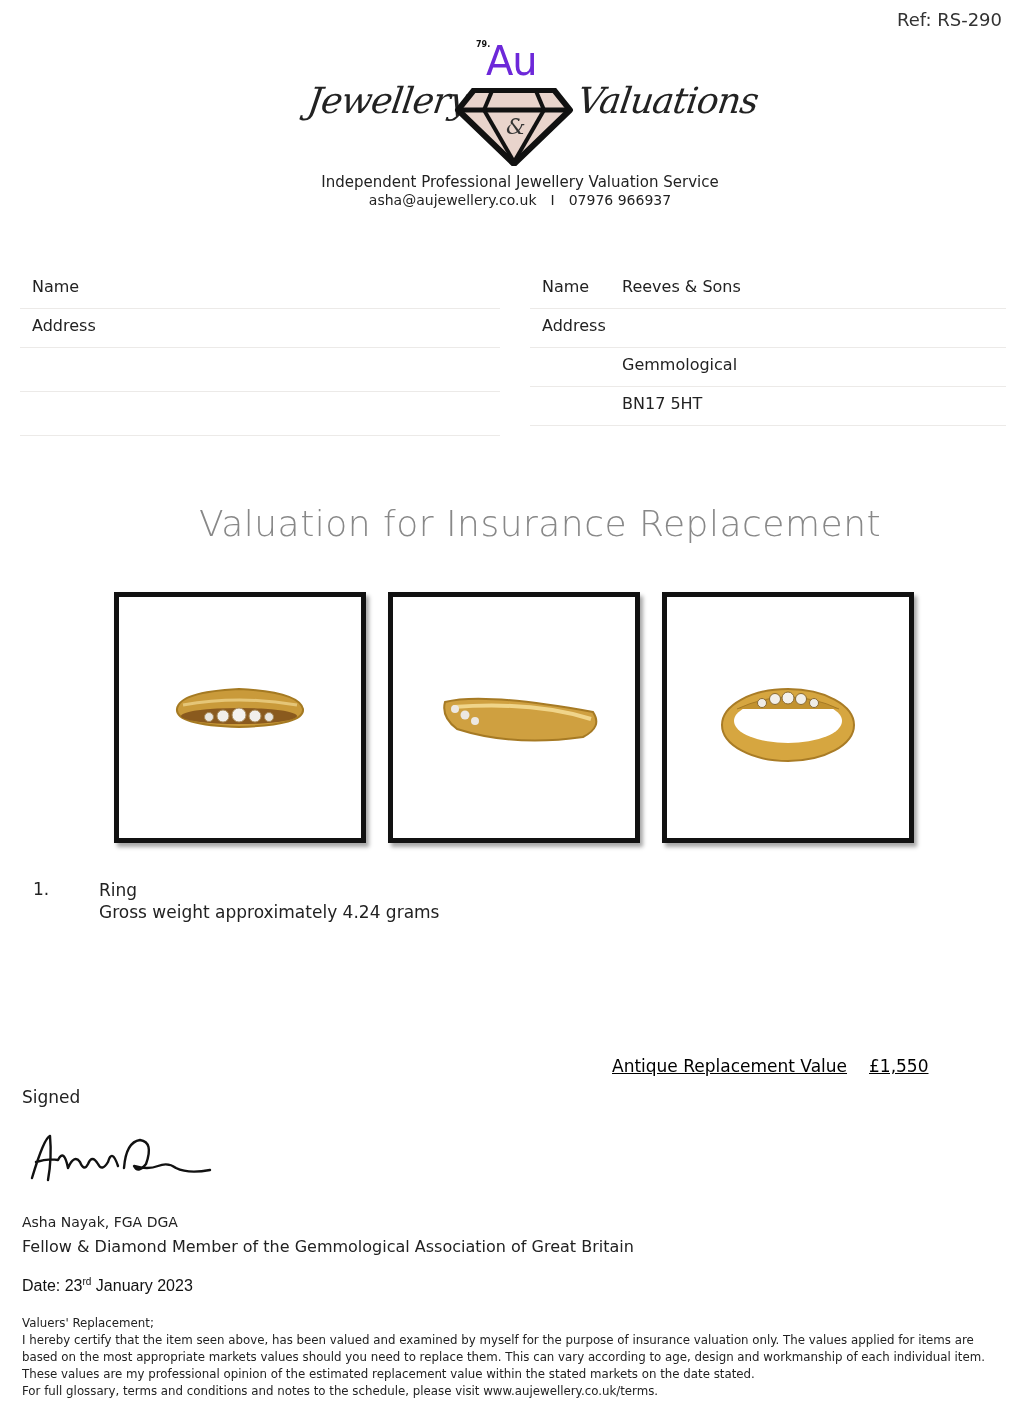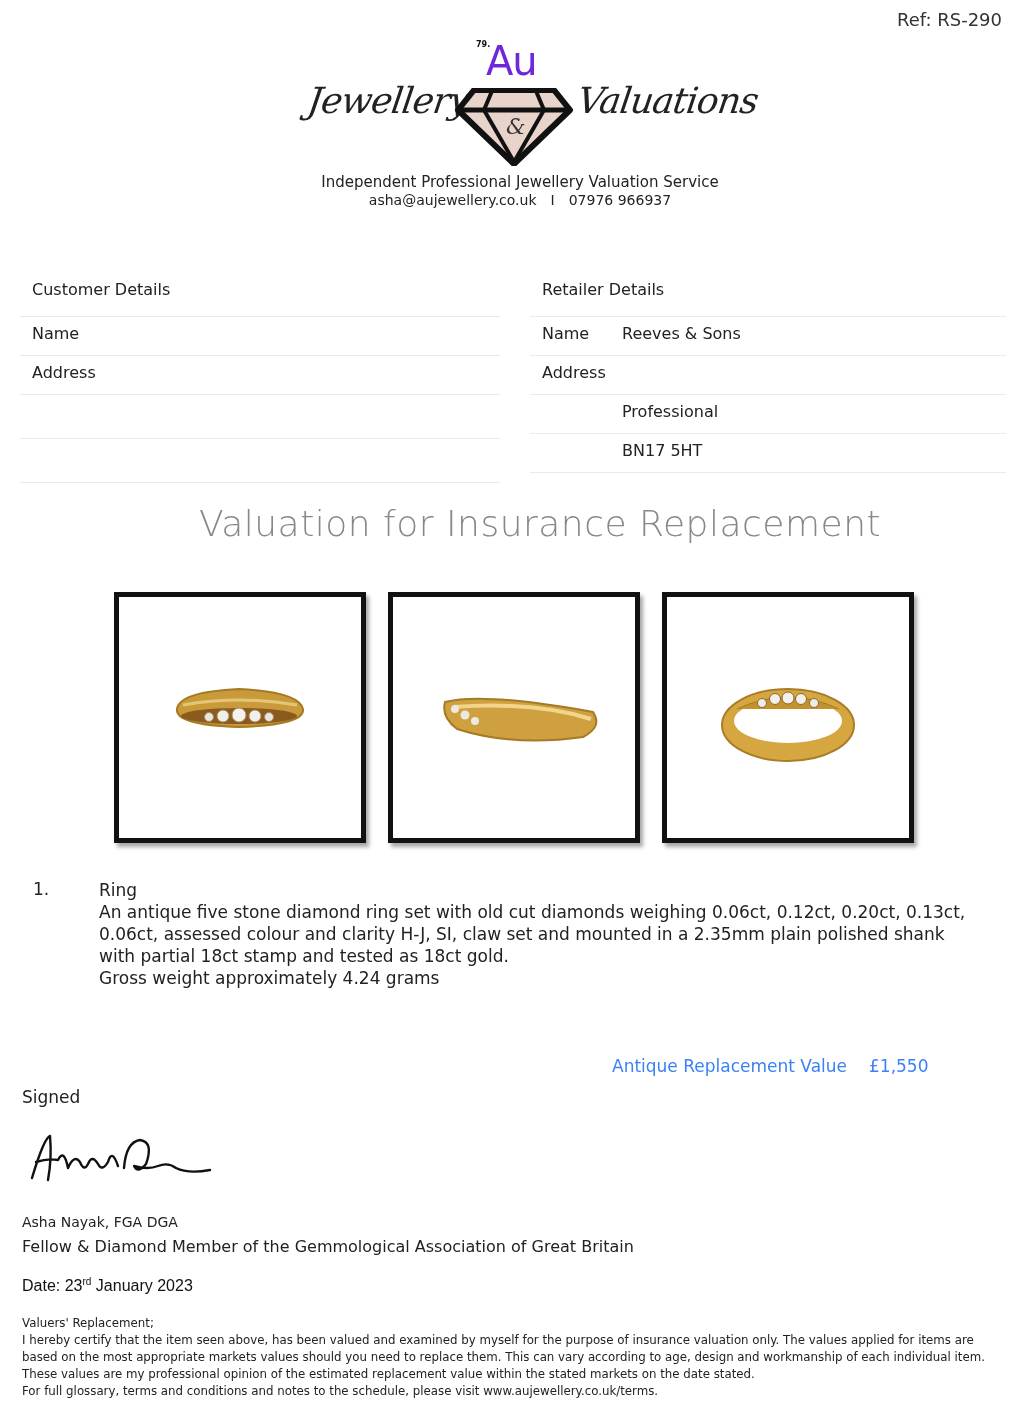--- a/index.html
+++ b/index.html
@@ -37,21 +37,21 @@
     .photo { position: absolute; top: 592px; width: 252px; height: 251px; border: 5px solid #111; background: #fff; box-shadow: 3px 4px 4px rgba(0,0,0,0.35); }
     .photo.p1 { left: 114px; }
     .photo.p2 { left: 388px; }
     .photo.p3 { left: 662px; }
     .photo svg { position: absolute; left: 0; top: 0; }
 
     
     .item-num { position: absolute; left: 33px; top: 879px; font-size: 17px; }
     .item-body { position: absolute; left: 99px; top: 879px; width: 880px; font-size: 17px; line-height: 22px; color: #222; }
 
-    .value { position: absolute; top: 1056px; left: 612px; font-size: 17px; color: #3b82f6; }
+    .value { position: absolute; top: 1056px; left: 612px; font-size: 17px; color: #000000; text-decoration: underline; }
     .value .amt { margin-left: 22px; }
 
     .signed { position: absolute; left: 22px; top: 1087px; font-size: 17px; }
     .signature { position: absolute; left: 28px; top: 1128px; }
     .valuer-name { position: absolute; left: 22px; top: 1214px; font-size: 14px; }
     .valuer-title { position: absolute; left: 22px; top: 1237px; font-size: 16px; }
     .date { position: absolute; left: 22px; top: 1276px; font-family: "Liberation Sans", sans-serif; font-size: 16px; color: #111; }
     .date sup { font-size: 10px; }
 
     .decl { position: absolute; left: 22px; top: 1315px; width: 990px; font-size: 11.8px; line-height: 17px; color: #222; }
@@ -76,51 +76,49 @@
   </svg>
   <span class="script right">Valuations</span>
 </div>
 
 <div class="tagline">Independent Professional Jewellery Valuation Service</div>
 <div class="contact">
   <span>asha@aujewellery.co.uk</span><span class="sep">I</span><span>07976 966937</span>
 </div>
 
 <div class="details customer">
-  <div class="head">Customer Details</div>
   <div class="row">
     <span class="lbl">Name</span>
     <span class="val"></span>
   </div>
   <div class="row">
     <span class="lbl">Address</span>
     <span class="val"></span>
   </div>
   <div class="row tall">
     <span class="lbl"></span>
     <span class="val"></span>
   </div>
   <div class="row tall">
     <span class="lbl"></span>
     <span class="val"></span>
   </div>
 </div>
 
 <div class="details retailer">
-  <div class="head">Retailer Details</div>
   <div class="row">
     <span class="lbl">Name</span>
     <span class="val">Reeves &amp; Sons</span>
   </div>
   <div class="row">
     <span class="lbl">Address</span>
   </div>
   <div class="row">
     <span class="lbl"></span>
-    <span class="val">Professional</span>
+    <span class="val">Gemmological</span>
   </div>
   <div class="row">
     <span class="lbl"></span>
     <span class="val">BN17 5HT</span>
   </div>
 </div>
 
 <div class="title">Valuation for Insurance Replacement</div>
 
 <div class="photo p1" title="Ring front view">
@@ -155,21 +153,20 @@
     <circle cx="108" cy="102" r="5.5" fill="#f2efe9" stroke="#8a6a30"></circle>
     <circle cx="121" cy="101" r="6" fill="#f4f1ec" stroke="#8a6a30"></circle>
     <circle cx="134" cy="102" r="5.5" fill="#f2efe9" stroke="#8a6a30"></circle>
     <circle cx="147" cy="106" r="4.5" fill="#efece6" stroke="#8a6a30"></circle>
   </svg>
 </div>
 
 <div class="item-num">1.</div>
 <div class="item-body">
   <div>Ring</div>
-  <div>An antique five stone diamond ring set with old cut diamonds weighing 0.06ct, 0.12ct, 0.20ct, 0.13ct, 0.06ct, assessed colour and clarity H-J, SI, claw set and mounted in a 2.35mm plain polished shank with partial 18ct stamp and tested as 18ct gold.</div>
   <div>Gross weight approximately 4.24 grams</div>
 </div>
 
 <div class="value">
   <span>Antique Replacement Value</span><span class="amt">£1,550</span>
 </div>
 
 <div class="signed">Signed</div>
 <svg class="signature" width="190" height="60" viewBox="0 0 190 60">
   <path d="M4,50 Q16,10 22,8 Q24,30 20,52 M8,34 Q20,30 30,32 Q36,20 40,40 Q46,26 52,34 Q56,44 60,36 Q64,26 70,36 Q74,44 80,34 Q84,20 90,38 M96,40 Q98,14 112,12 Q126,14 118,36 Q110,46 106,38 Q120,42 130,38 Q140,34 148,40 Q160,46 182,42" fill="none" stroke="#111" stroke-width="2.4" stroke-linecap="round" stroke-linejoin="round"></path>

